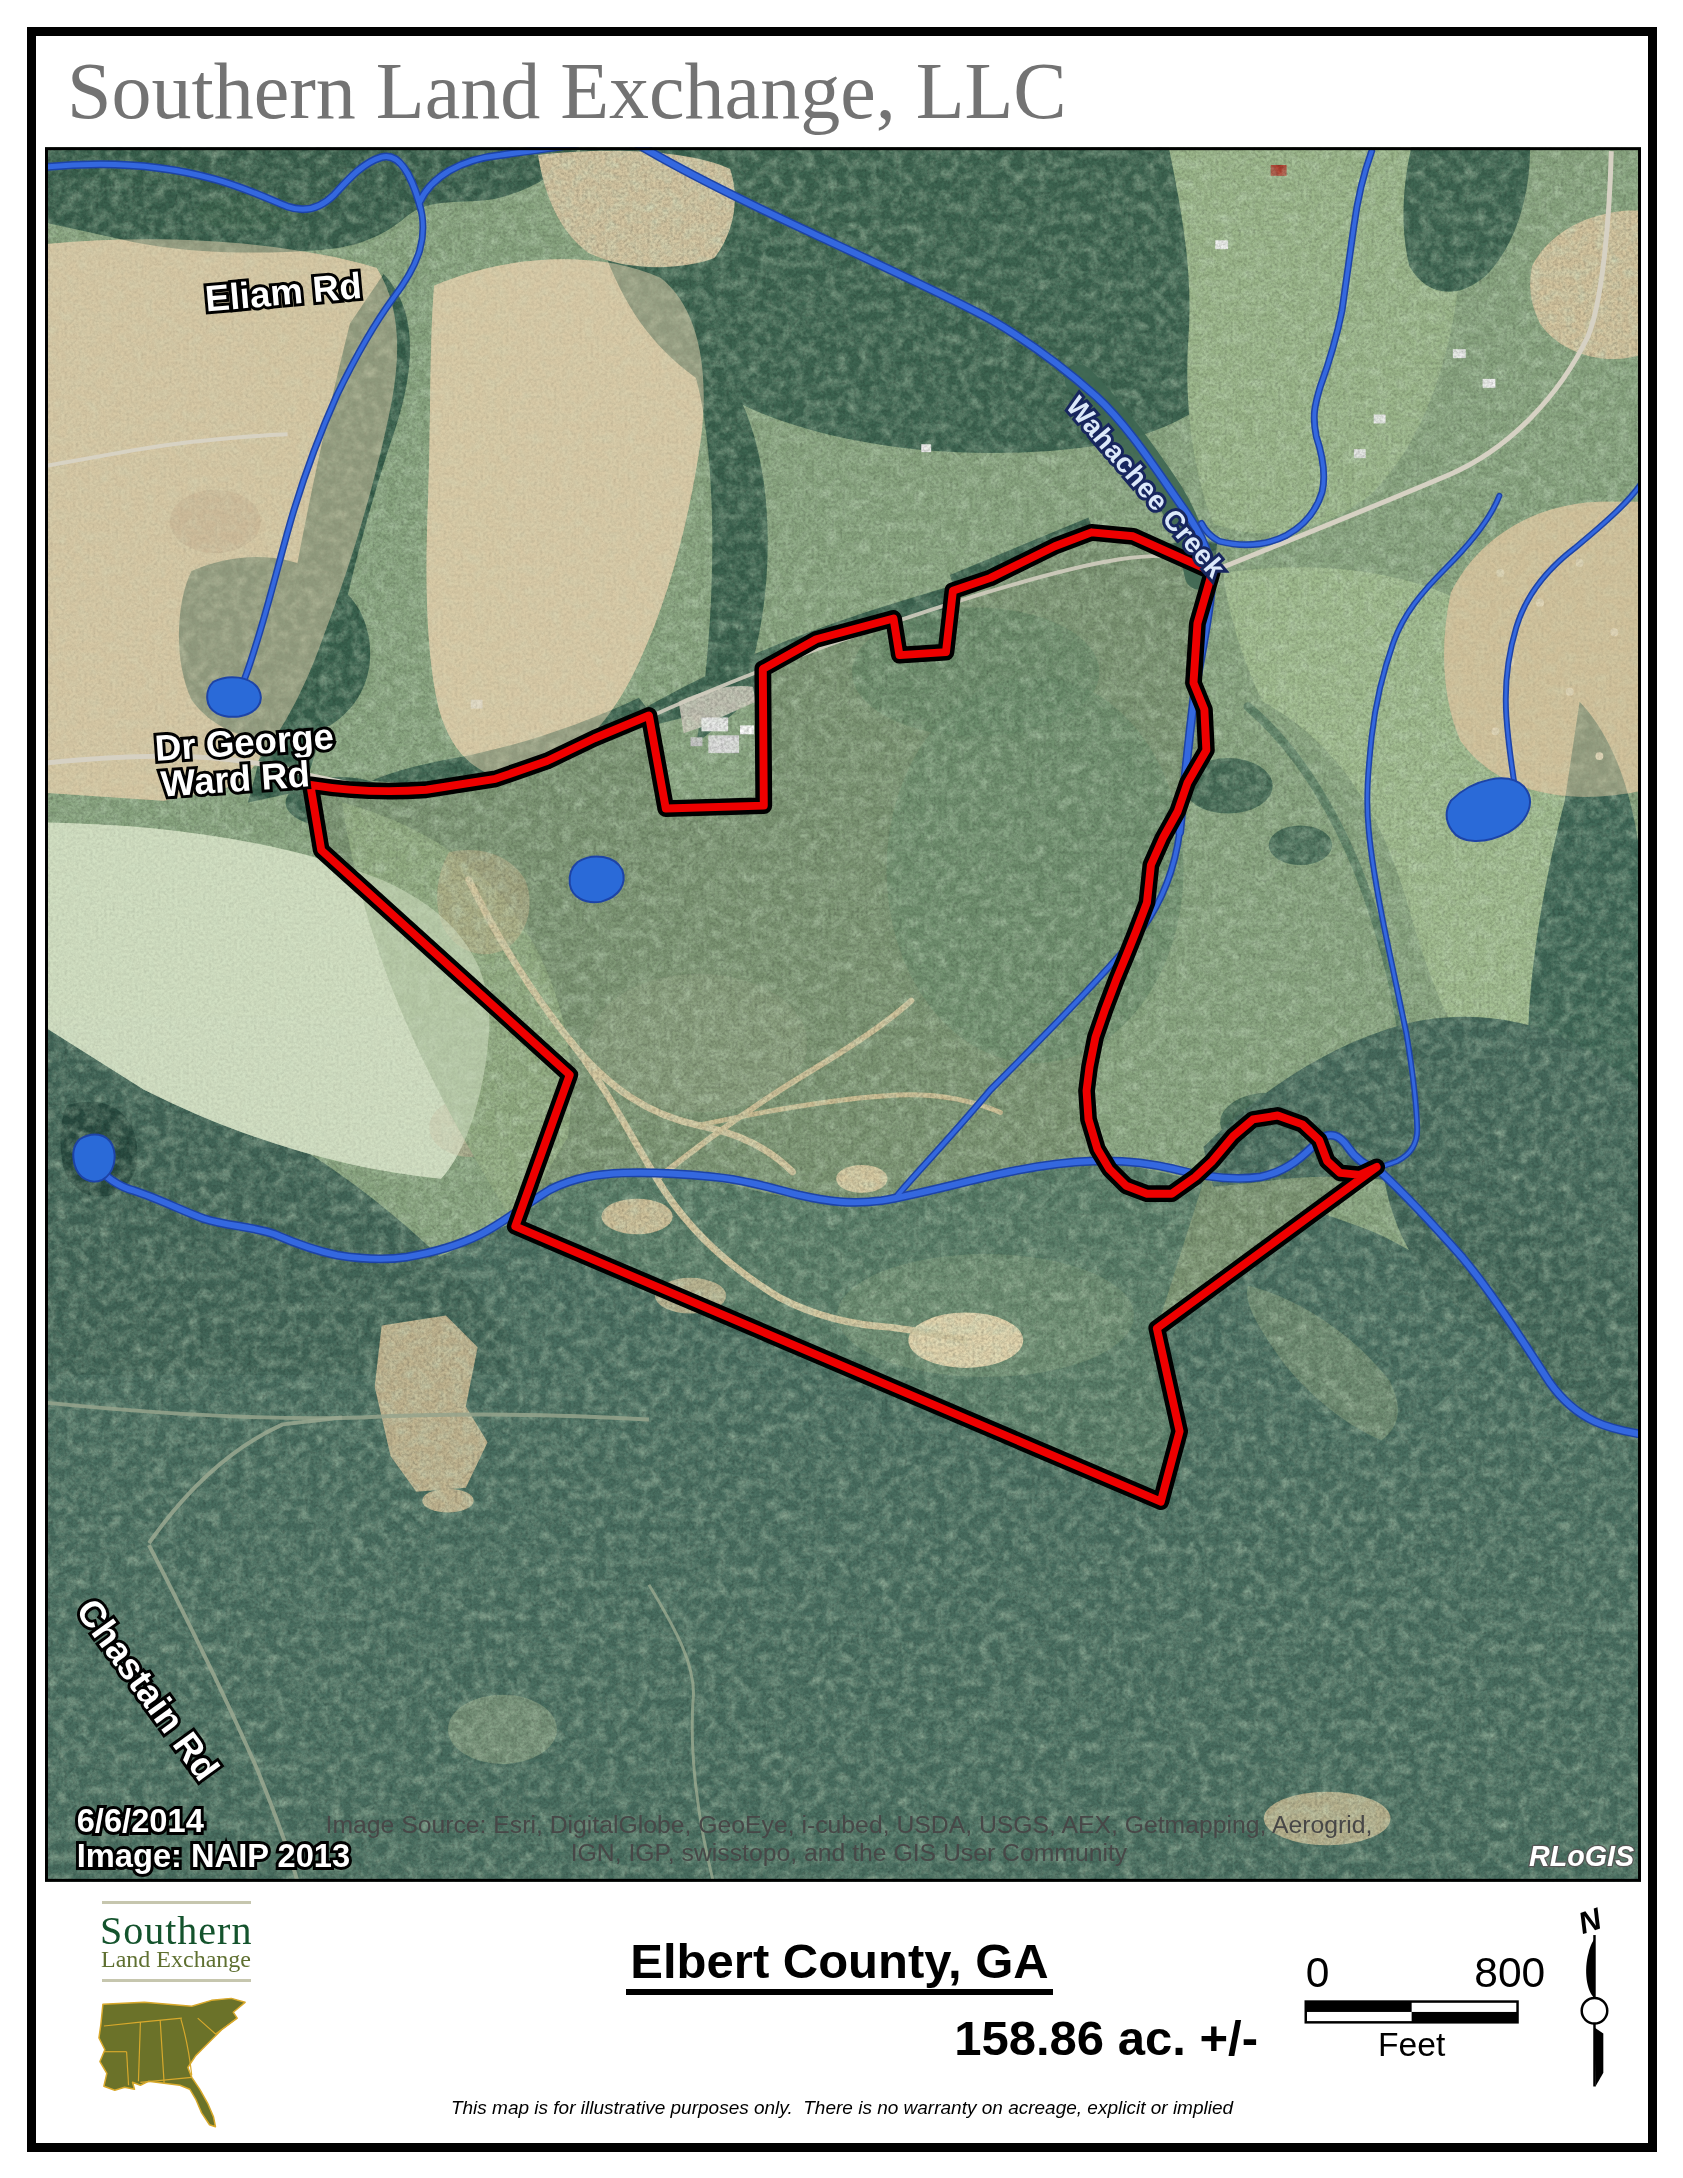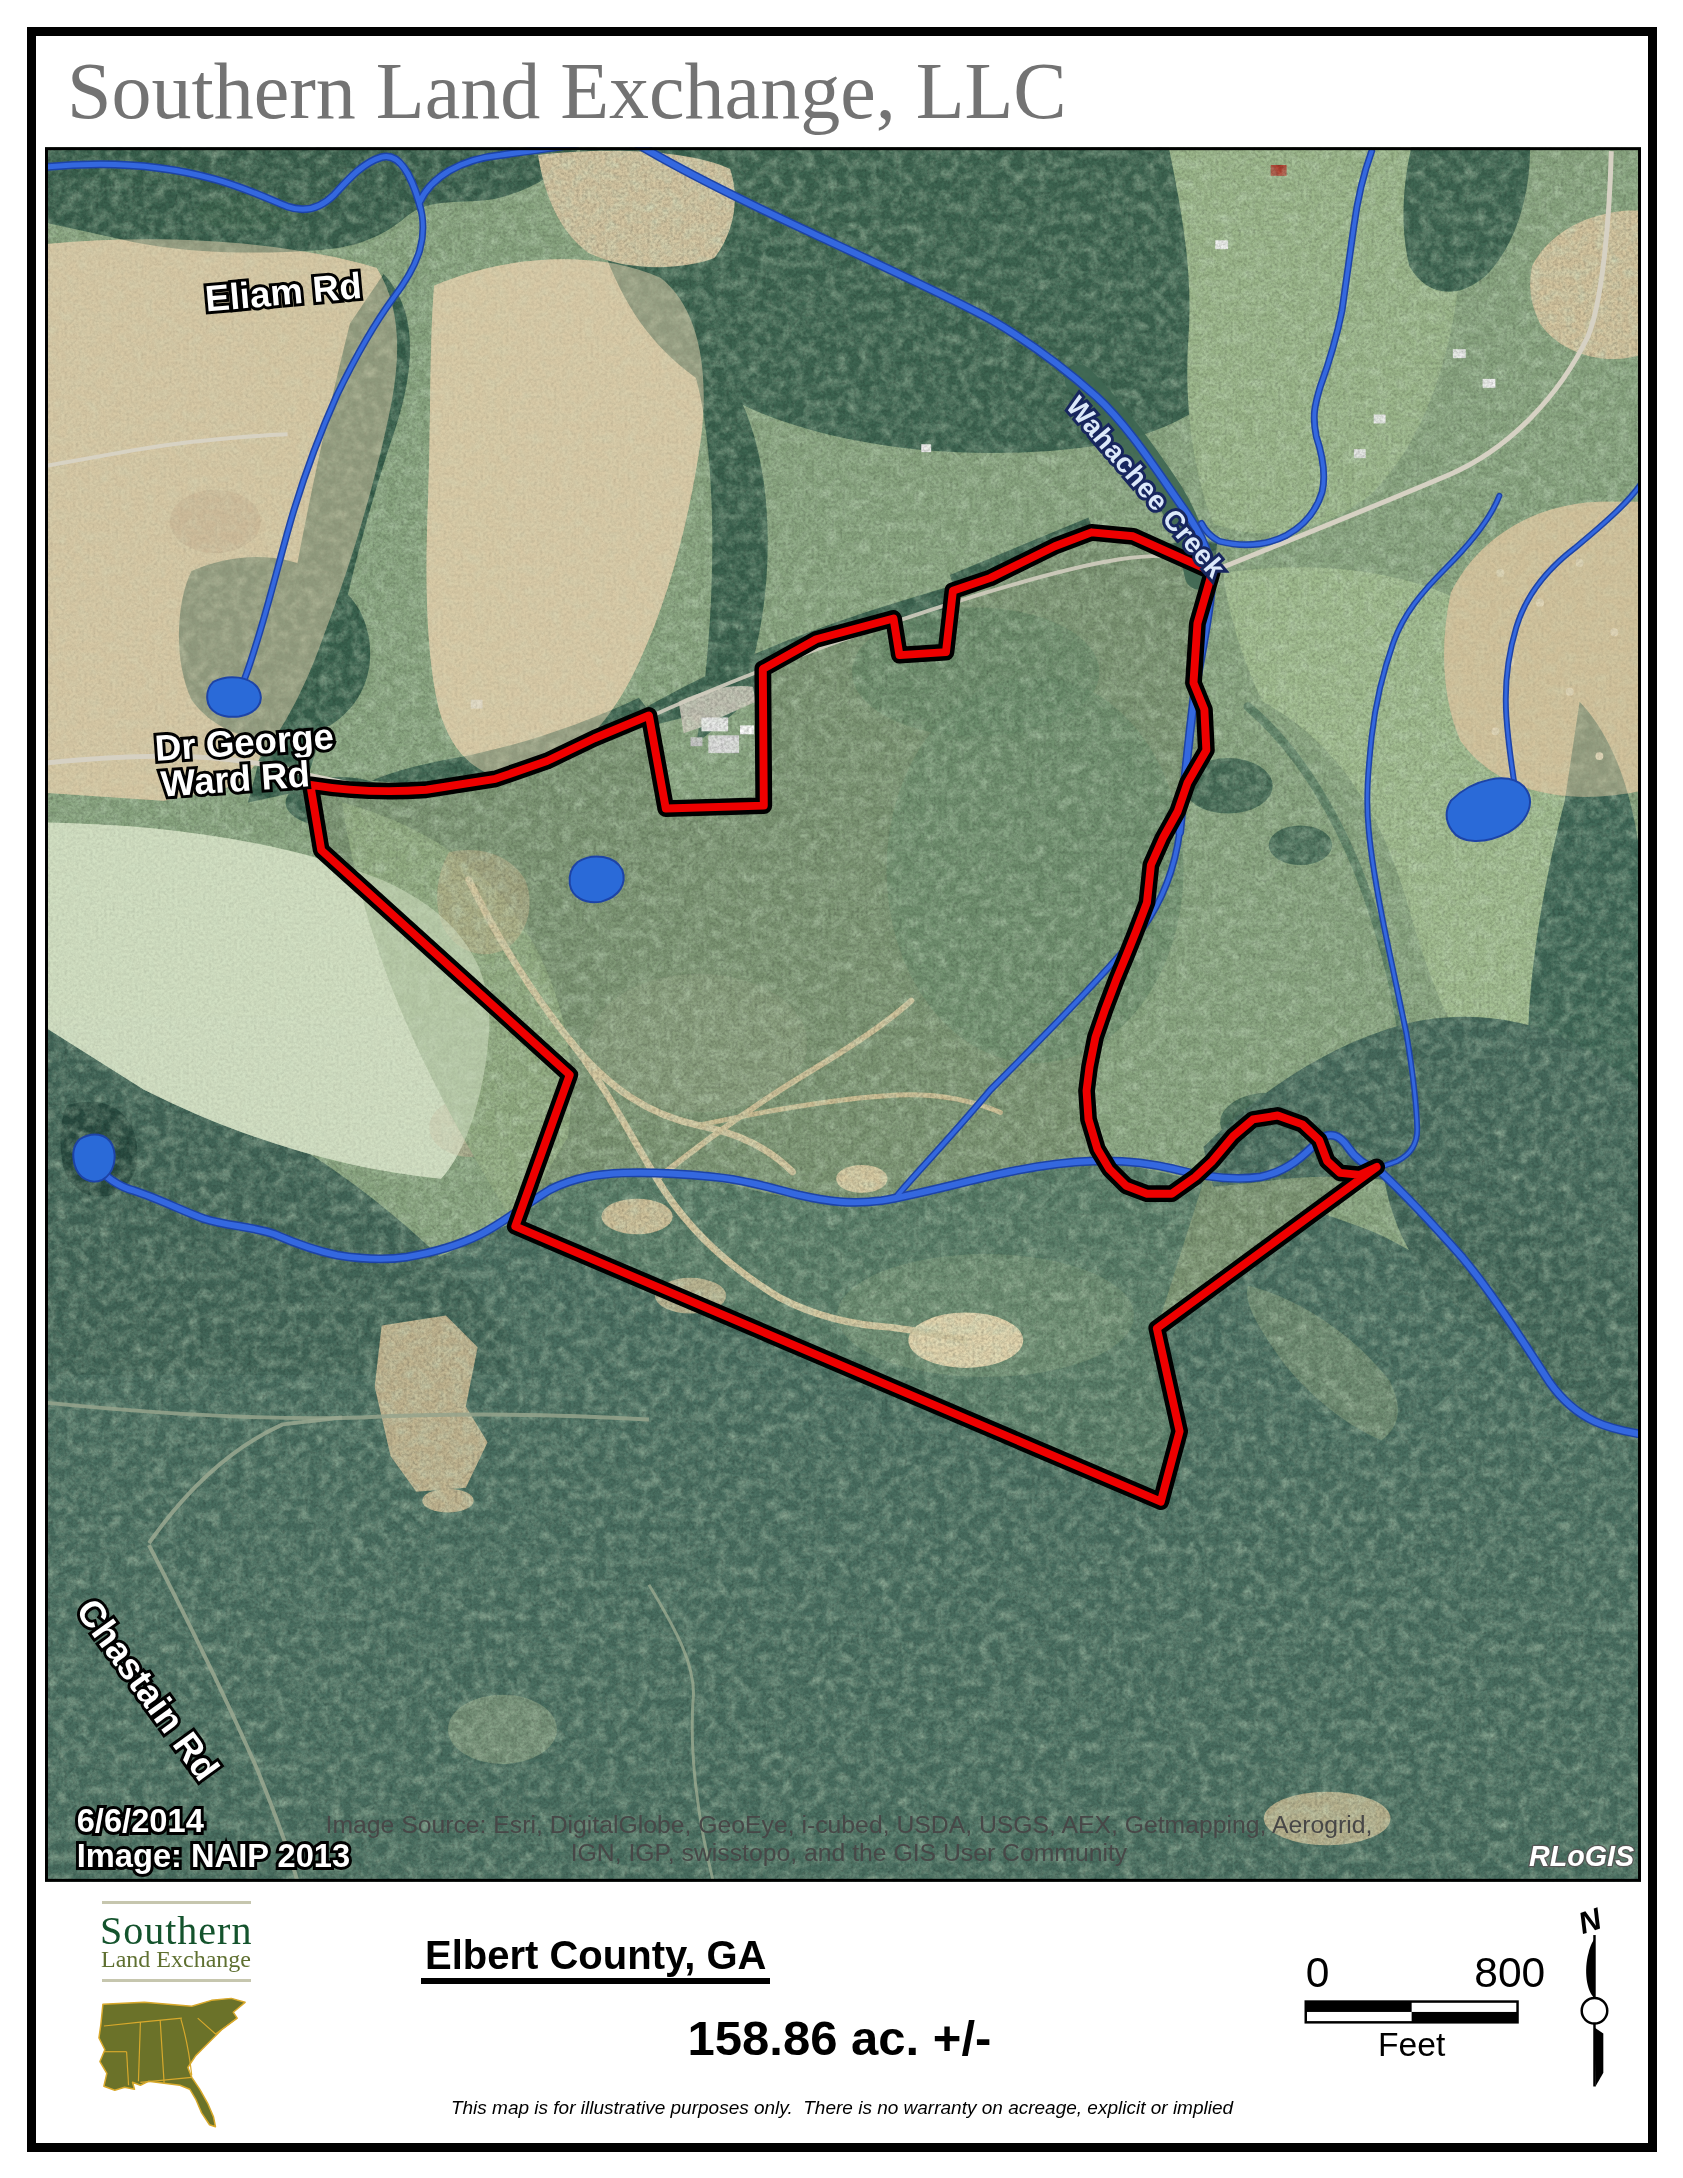--- a/index.html
+++ b/index.html
@@ -274,23 +274,23 @@
 <path d="M46,26 L44,86"></path>
 <path d="M66,24 L70,88"></path>
 <path d="M87,23 C92,40 96,62 98,80"></path>
 <path d="M46,87 L98,82"></path>
 <path d="M32,56 L34,90"></path>
 <path d="M9,56 L32,56"></path>
 <path d="M104,22 L122,38 L144,22"></path>
 </g>
   </svg>
 
-<div class="abs" style="left:421px;top:1933px;width:837px;font-weight:bold;font-size:40px"><span style="border-bottom:6px solid #000;padding:0 4px 1px 4px">Elbert County, GA</span></div>
-
-<div class="abs" style="left:421px;top:2010px;width:837px;text-align:center;font-weight:bold;font-size:49px">158.86 ac. +/-</div>
+<div class="abs" style="left:421px;top:1933px;width:837px;text-align:center;font-weight:bold;font-size:49px"><span style="border-bottom:6px solid #000;padding:0 4px 1px 4px">Elbert County, GA</span></div>
+
+<div class="abs" style="left:421px;top:2010px;width:837px;text-align:right;font-weight:bold;font-size:49px">158.86 ac. +/-</div>
 
 <div class="abs" style="left:149px;top:2097px;width:1386px;text-align:center;font-style:italic;font-size:19px">This map is for illustrative purposes only.&nbsp; There is no warranty on acreage, explicit or implied</div>
 
 <svg class="abs" style="left:1282px;top:1945px" width="287" height="124" viewBox="0 0 290 125">
 <text x="24" y="42" font-size="43" fill="#000">0</text>
 <text x="266" y="42" font-size="43" fill="#000" text-anchor="end">800</text>
 <rect x="24" y="57" width="214" height="21" fill="#fff" stroke="#000" stroke-width="2.5"></rect>
 <rect x="24" y="57" width="107" height="10.5" fill="#000"></rect>
 <rect x="131" y="67.5" width="107" height="10.5" fill="#000"></rect>
 <text x="131" y="112" font-size="34" fill="#000" text-anchor="middle">Feet</text>

